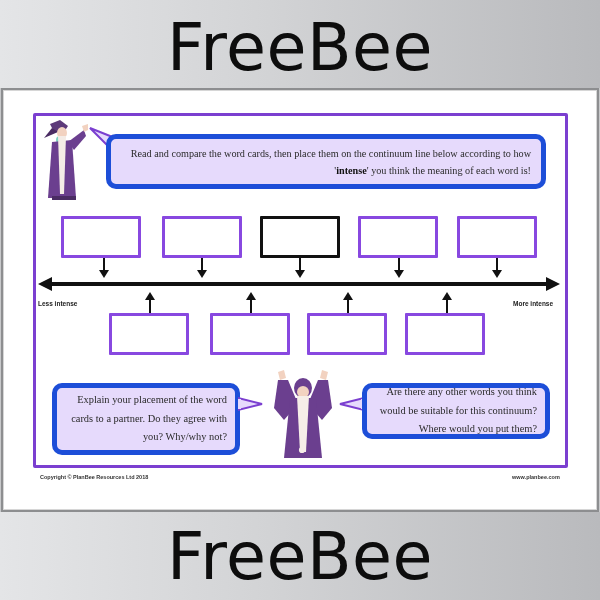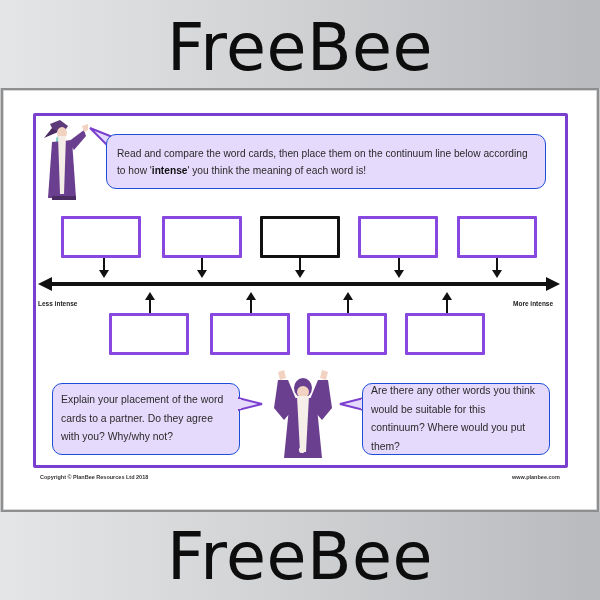--- a/index.html
+++ b/index.html
@@ -26,36 +26,36 @@
     border: 2px solid #8d8e90;
     box-shadow: inset 0 0 0 1px #d6d6d6;
   }
 
   .frame {
     position: absolute; left: 33px; top: 113px; width: 535px; height: 355px;
     border: 3px solid #7b3fd0; border-radius: 2px;
   }
 
   .bubble {
-    position: absolute; background: #e6dafc; border: 1px solid #1d4ed8;
+    position: absolute; background: #e6dafc; border: 5px solid #1d4ed8;
     border-radius: 10px; color: #2a2a2a;
-    font-family: Liberation Sans, sans-serif; text-align: left;
+    font-family: Liberation Serif, serif; text-align: right;
     display: flex; align-items: center; justify-content: center;
   }
   .bubble-top {
     left: 106px; top: 134px; width: 440px; height: 55px;
     font-size: 10.2px; line-height: 17px; padding: 0 10px;
   }
   .bubble-top b { font-weight: bold; color: #111; }
   .bubble-left {
     left: 52px; top: 383px; width: 188px; height: 72px;
     font-size: 10.4px; line-height: 18.5px; padding: 0 8px;
   }
   .bubble-right {
-    left: 362px; top: 383px; width: 188px; height: 72px;
+    left: 362px; top: 383px; width: 188px; height: 56px;
     font-size: 10.4px; line-height: 18.5px; padding: 0 8px;
   }
 
   .tail { position: absolute; }
 
   .card {
     position: absolute; width: 80px; height: 42px;
     border: 3px solid #8848e0; background: #fff; border-radius: 1px;
   }
   .card.black { border-color: #111; }

